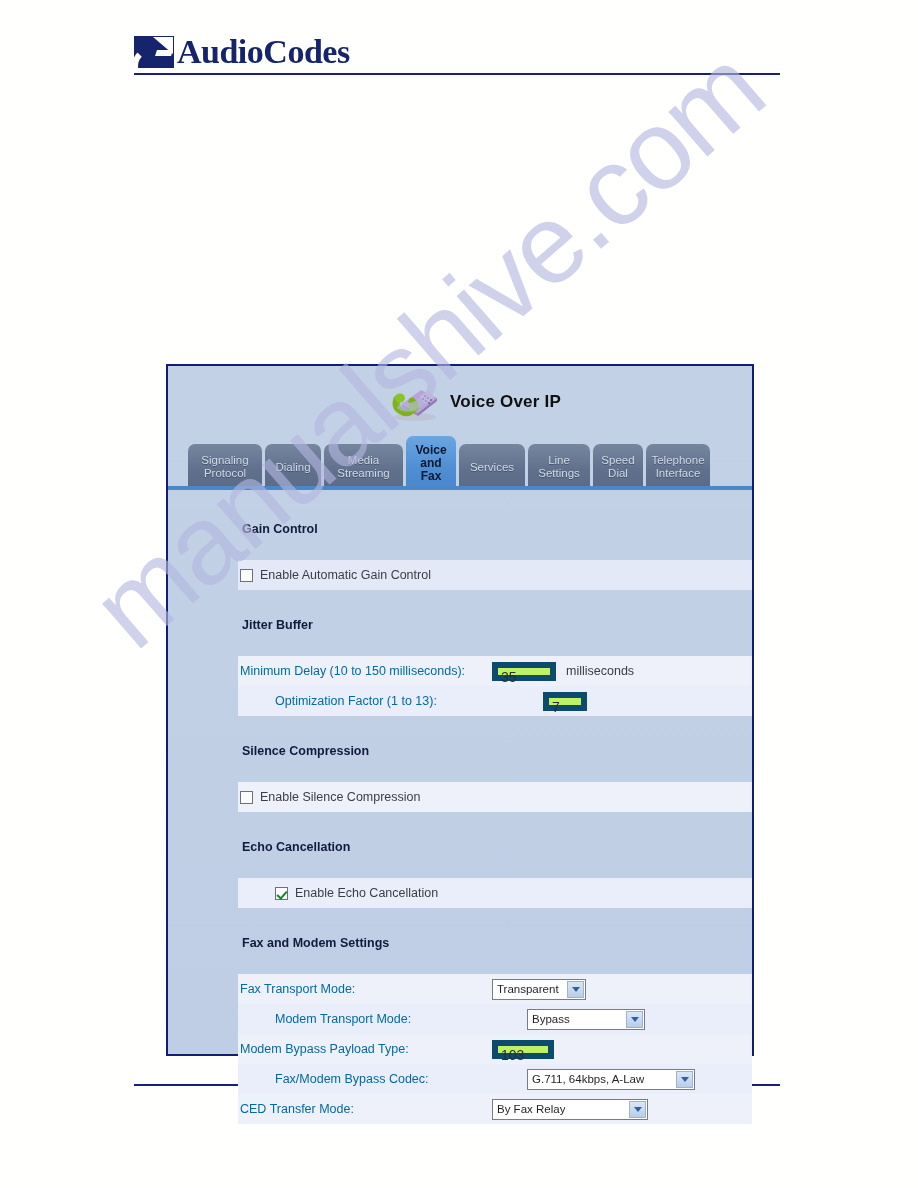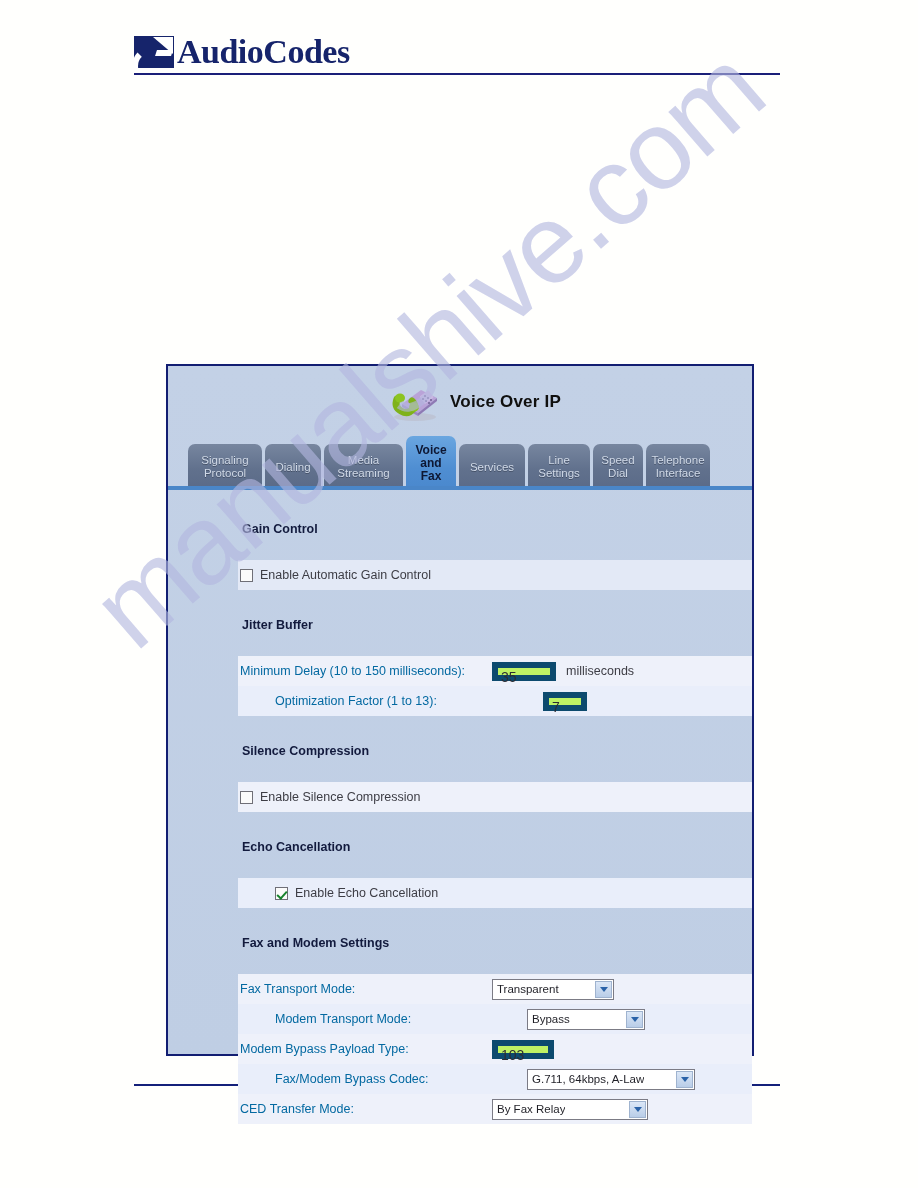--- a/index.html
+++ b/index.html
@@ -421,21 +421,21 @@
         </div>
       </div>
     </div>
     <div class="row-gap"></div>
 
     <div class="section">
       <div class="section-title">Fax and Modem Settings</div>
 
       <div class="row lighter">
         <span class="row-label">Fax Transport Mode:</span>
-        <span class="select" style="width:122px">
+        <span class="select" style="width:94px">
           <span class="sel-val">Transparent</span>
           <span class="arrow-box">
               <span class="caret"></span>
             </span>
         </span>
       </div>
 
       <div class="row pale">
         <span class="row-label">Modem Transport Mode:</span>
         <span class="select" style="width:118px">

